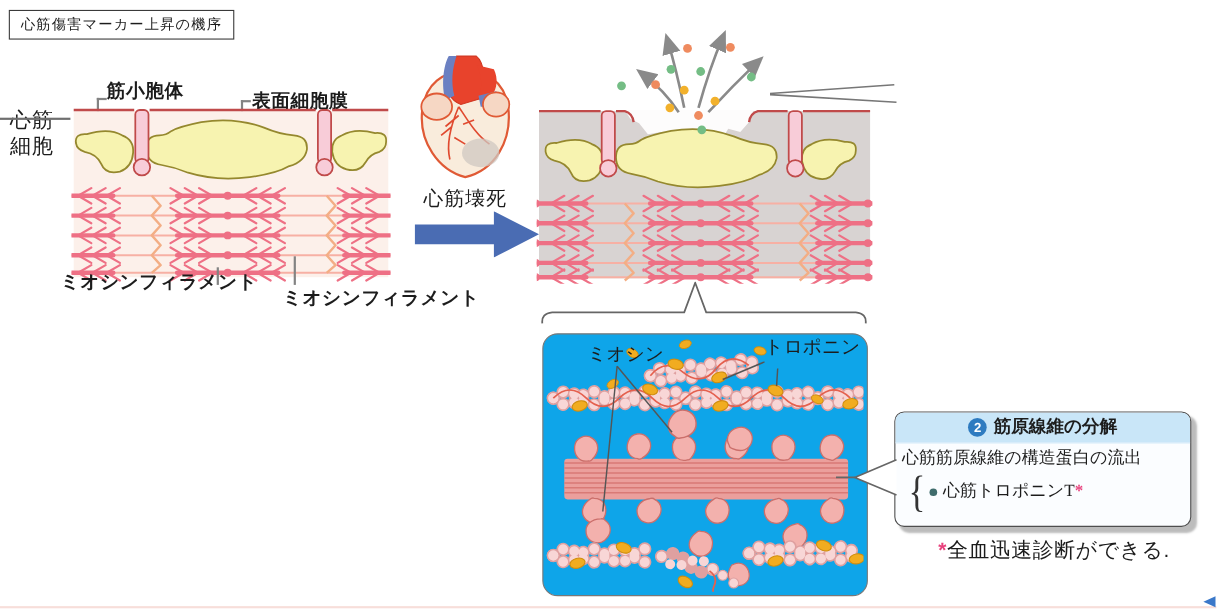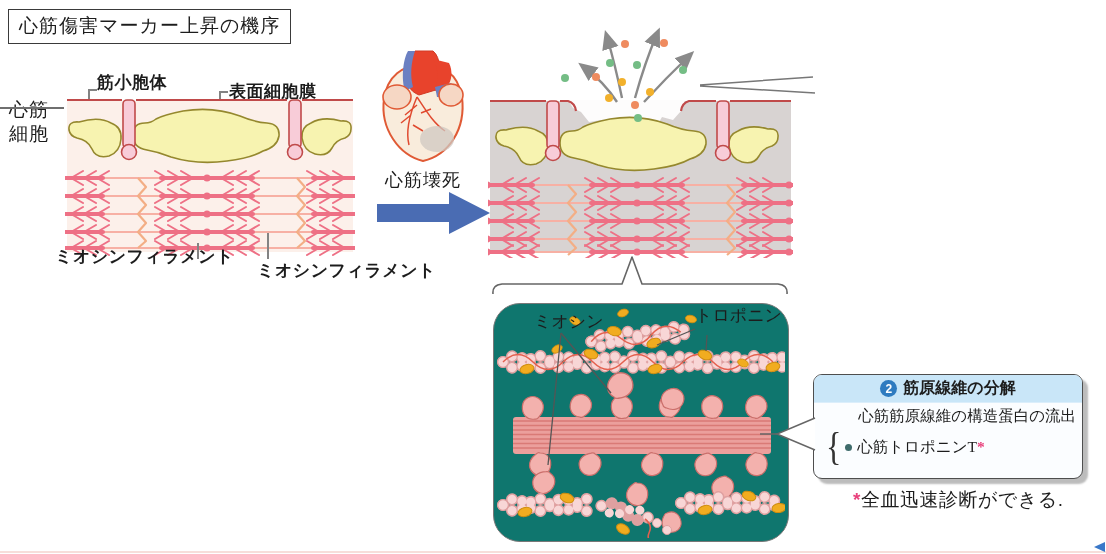--- a/index.html
+++ b/index.html
@@ -1,46 +1,46 @@
 <!DOCTYPE html>
 <html><head>
 <meta charset="utf-8">
 <style>
   html,body{margin:0;padding:0;background:#fff;}
   body{width:1106px;height:554px;position:relative;overflow:hidden;
        font-family:"Liberation Sans","DejaVu Sans",sans-serif;color:#1c1c1c;}
   .abs{position:absolute;}
-  .titlebox{border:1.6px solid #3a3a3a;padding:3px 10px 4px 10px;font-size:19px;
+  .titlebox{border:1.6px solid #3a3a3a;padding:3px 10px 4px 10px;font-size:13px;
             letter-spacing:1px;background:#fff;}
   .sidelabel{font-size:19px;line-height:24px;letter-spacing:1px;margin-top:41px;}
   .lbl{font-size:17px;letter-spacing:0.5px;white-space:nowrap;font-weight:bold;}
   .lbl-sm{font-size:17px;white-space:nowrap;}
   .leader-v{width:1.6px;background:#838383;}
   .leader-h{height:1.6px;background:#838383;}
   .underline{height:2px;background:#6f6f6f;}
   .necrosis{font-size:18px;letter-spacing:1px;}
   .info-box{border:1.5px solid #4e4e4e;border-radius:9px;background:#fbfdff;
             box-shadow:5px 5px 2px #bcbcbc;overflow:hidden;}
   .ib-header{background:#c9e6f8;height:27px;display:flex;align-items:center;
              justify-content:center;gap:6px;font-size:16px;font-weight:bold;
              border-bottom:1px solid #dbeefb;}
   .step-circle{display:inline-flex;align-items:center;justify-content:center;
                width:17px;height:17px;border-radius:50%;background:#2e7bc0;color:#fff;
                font-size:12px;font-weight:bold;}
   .ib-body{padding:3px 6px 0 6px;}
-  .ib-line1{font-size:15.5px;white-space:nowrap;text-align:right;}
+  .ib-line1{font-size:15.5px;white-space:nowrap;}
   .ib-list{display:flex;align-items:center;margin-left:4px;}
   .brace{font-family:"Liberation Serif","DejaVu Serif",serif;font-size:40px;
          font-weight:300;transform:scaleX(.8);line-height:40px;color:#333;}
   .items{display:flex;flex-direction:column;margin-left:2px;font-family:Liberation Serif, serif;}
   .item{display:flex;align-items:center;font-size:15.5px;line-height:20px;white-space:nowrap;}
   .bullet{width:7px;height:7px;border-radius:50%;background:#3f6c6c;margin-right:5px;flex:0 0 auto;}
   .pink{color:#e8417c;font-weight:bold;}
   .footnote{font-size:19px;letter-spacing:0.5px;white-space:nowrap;}
-  .detailbox{border:1.7px solid #787878;border-radius:27px;background:#0f766e;}
+  .detailbox{border:1.7px solid #787878;border-radius:14px;background:#0ea5e9;}
   .corner-tri{width:0;height:0;border-top:5px solid transparent;
               border-bottom:5px solid transparent;border-right:11px solid #3a78c9;}
   .pageedge{background:#f3cdc6;opacity:.65;}
 </style>
 </head>
 <body>
 
 <svg class="abs" style="width:0;height:0" aria-hidden="true">
   <defs>
     <g id="myo">

